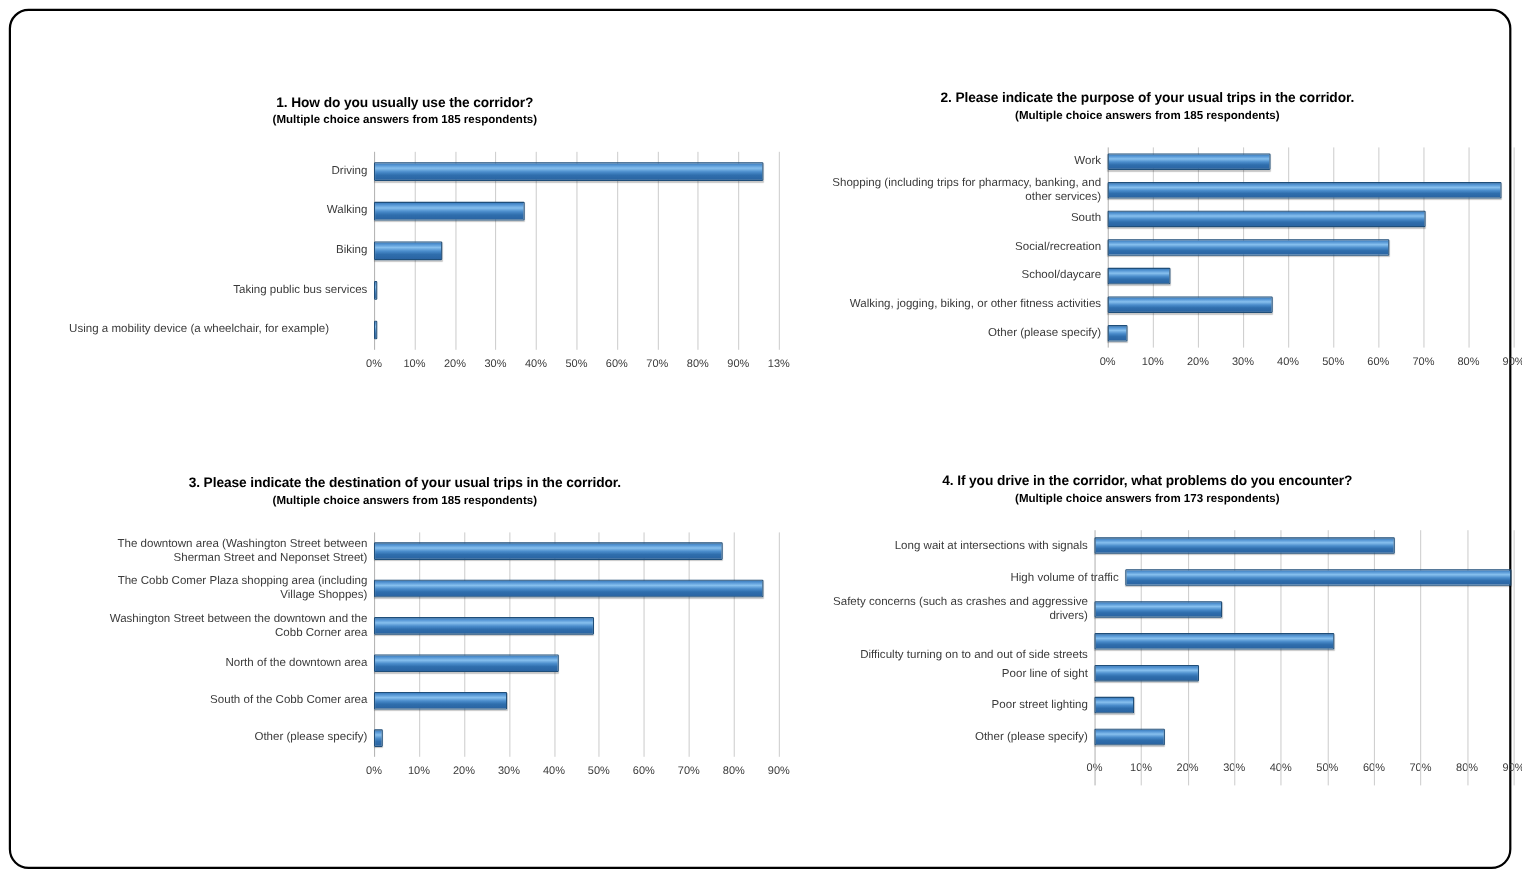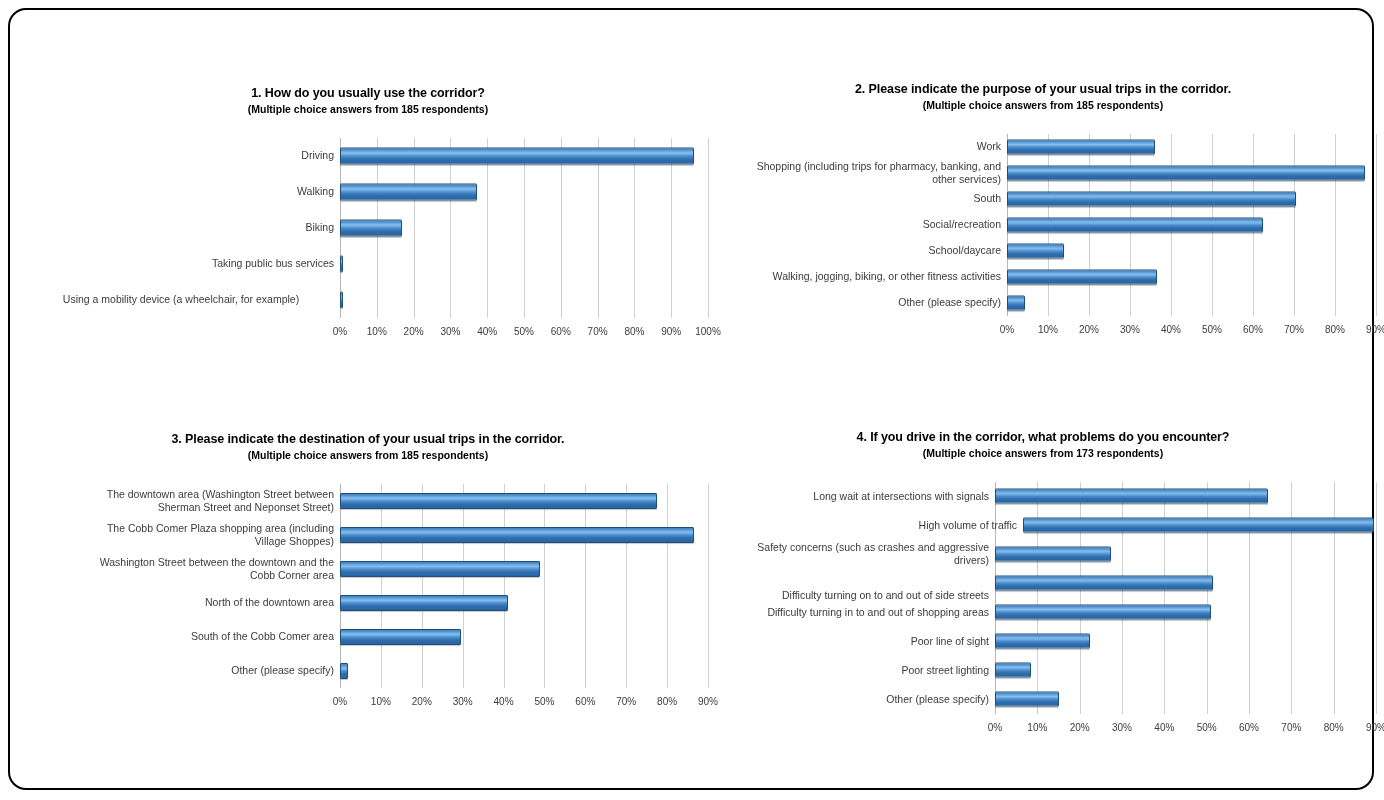--- a/index.html
+++ b/index.html
@@ -203,21 +203,21 @@
             <div class="axis-tick-label" style="left: 0px;">0%</div>
             <div class="axis-tick-label" style="left: 36.8px;">10%</div>
             <div class="axis-tick-label" style="left: 73.6px;">20%</div>
             <div class="axis-tick-label" style="left: 110.4px;">30%</div>
             <div class="axis-tick-label" style="left: 147.2px;">40%</div>
             <div class="axis-tick-label" style="left: 184px;">50%</div>
             <div class="axis-tick-label" style="left: 220.8px;">60%</div>
             <div class="axis-tick-label" style="left: 257.6px;">70%</div>
             <div class="axis-tick-label" style="left: 294.4px;">80%</div>
             <div class="axis-tick-label" style="left: 331.2px;">90%</div>
-            <div class="axis-tick-label" style="left: 368px;">100%</div>
+            <div class="axis-tick-label" style="left: 368px;">13%</div>
           </div>
       </div>
     </div>
 
     <div class="chart-panel" id="panel-1" style="left:700px; top:72px; width:666px; height:278px;">
       <div class="chart-title">2. Please indicate the purpose of your usual trips in the corridor.</div>
       <div class="chart-subtitle">(Multiple choice answers from 185 respondents)</div>
       <div class="plot-wrap" style="margin-top: 22px;">
         <div class="grid-layer" style="left: 297px; width: 369px; height: 182px;">
             <div class="gridline axis0" style="left: 0px;"></div>
@@ -404,26 +404,20 @@
 drivers): 27.5%" style="width: 116.417px; height: 15px;"></div>
               </div>
             </div>
             <div class="row" style="height: 29px;">
               <div class="cat-label" style="width: 285px; margin-top: 24px;">Difficulty turning on to and out of side streets</div>
               <div class="bar-track">
                 <div class="bar" title="Difficulty turning on to and out of side streets: 51.5%" style="width: 218.017px; height: 15px;"></div>
               </div>
             </div>
             <div class="row" style="height: 29px;">
-              <div class="cat-label" style="width: 285px;">Difficulty turning in to and out of shopping areas</div>
-              <div class="bar-track">
-                <div class="bar" title="Difficulty turning in to and out of shopping areas: 51%" style="width: 215.9px; height: 15px;"></div>
-              </div>
-            </div>
-            <div class="row" style="height: 29px;">
               <div class="cat-label" style="width: 285px;">Poor line of sight</div>
               <div class="bar-track">
                 <div class="bar" title="Poor line of sight: 22.5%" style="width: 95.25px; height: 15px;"></div>
               </div>
             </div>
             <div class="row" style="height: 29px;">
               <div class="cat-label" style="width: 285px;">Poor street lighting</div>
               <div class="bar-track">
                 <div class="bar" title="Poor street lighting: 8.5%" style="width: 35.9833px; height: 15px;"></div>
               </div>

